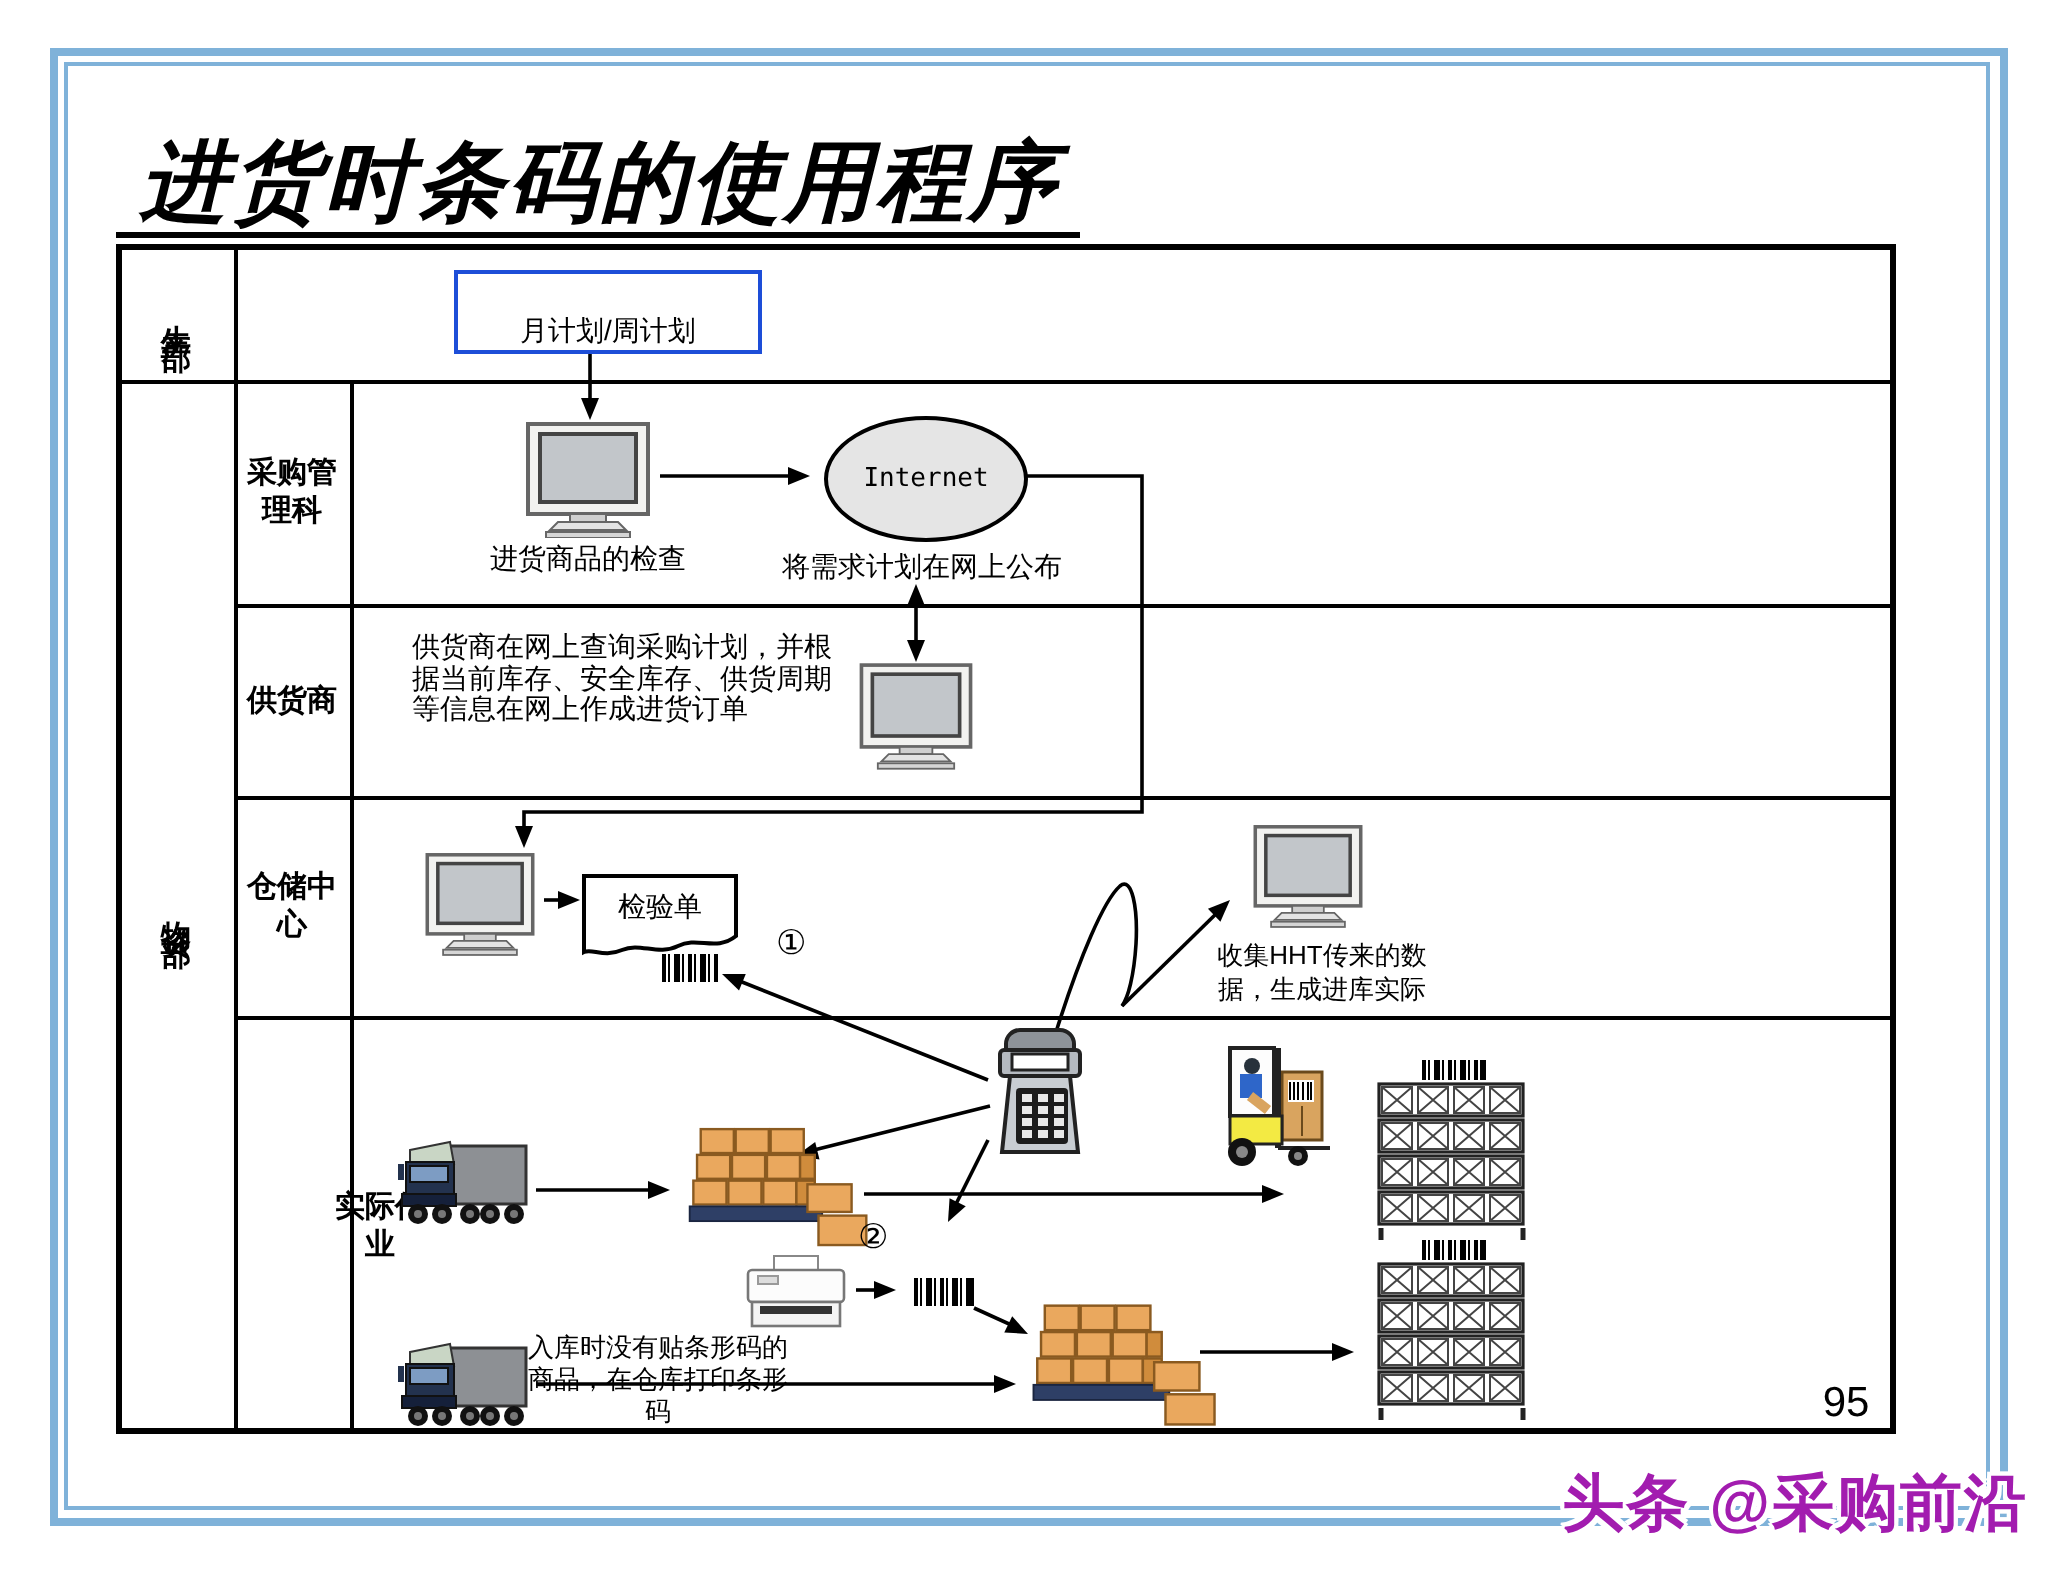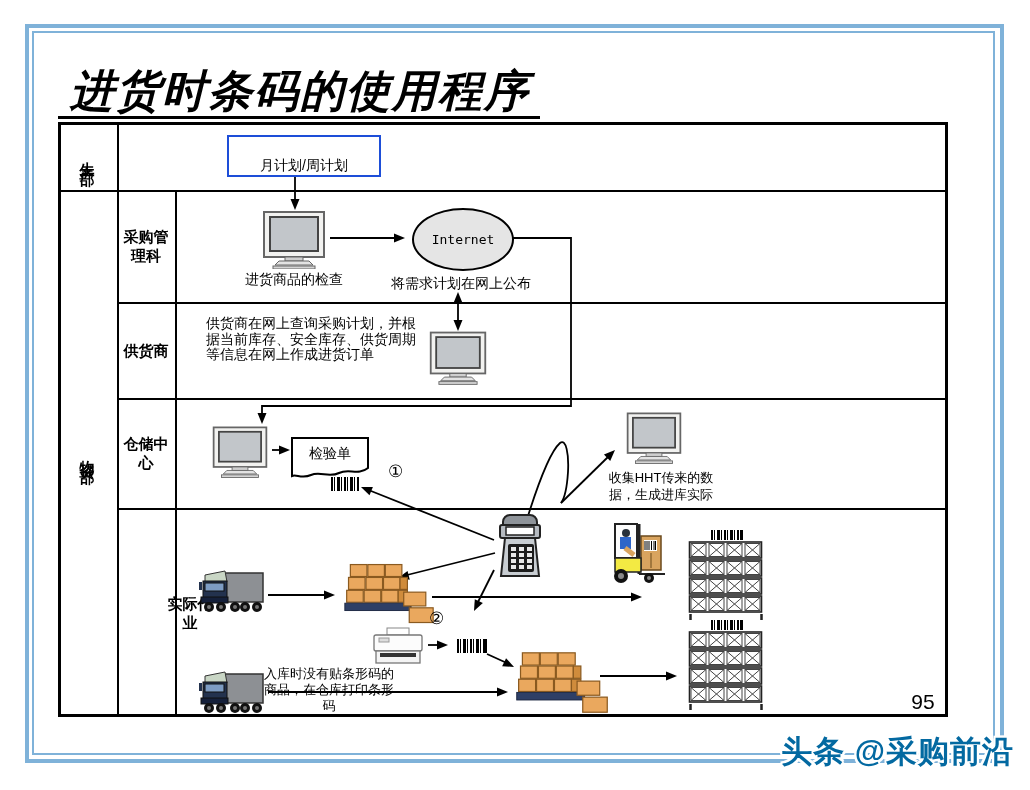--- a/index.html
+++ b/index.html
@@ -19,21 +19,21 @@
            font-family:"DejaVu Sans Mono",monospace;font-size:13px;}
   .lbl{position:absolute;font-size:14px;text-align:center;white-space:nowrap;}
   .note{position:absolute;font-size:13px;}
   .barcode{position:absolute;border-right:2px solid #000;
     background:repeating-linear-gradient(90deg,#000 0 2px,#fff 2px 3px,#000 3px 4px,
       #fff 4px 6px,#000 6px 9px,#fff 9px 10px,#000 10px 11px,#fff 11px 13px);}
   .badge{position:absolute;font-size:17px;}
   .icon{position:absolute;}
   .pgnum{position:absolute;left:901px;top:690px;width:44px;text-align:center;font-size:21px;}
   .watermark{position:absolute;right:16px;top:731px;font-size:31px;font-weight:bold;
-    color:#0369a1;letter-spacing:1px;white-space:nowrap;
+    color:#a21caf;letter-spacing:1px;white-space:nowrap;
     text-shadow:-2px -2px 0 #fff,2px -2px 0 #fff,-2px 2px 0 #fff,2px 2px 0 #fff,
                  0 -2px 0 #fff,0 2px 0 #fff,-2px 0 0 #fff,2px 0 0 #fff;}
   svg{display:block;}
 </style>
 </head>
 <body>
 
 <svg width="0" height="0" style="position:absolute" aria-hidden="true">
   <defs>
     <symbol id="sym-monitor" viewBox="0 0 66 58">

